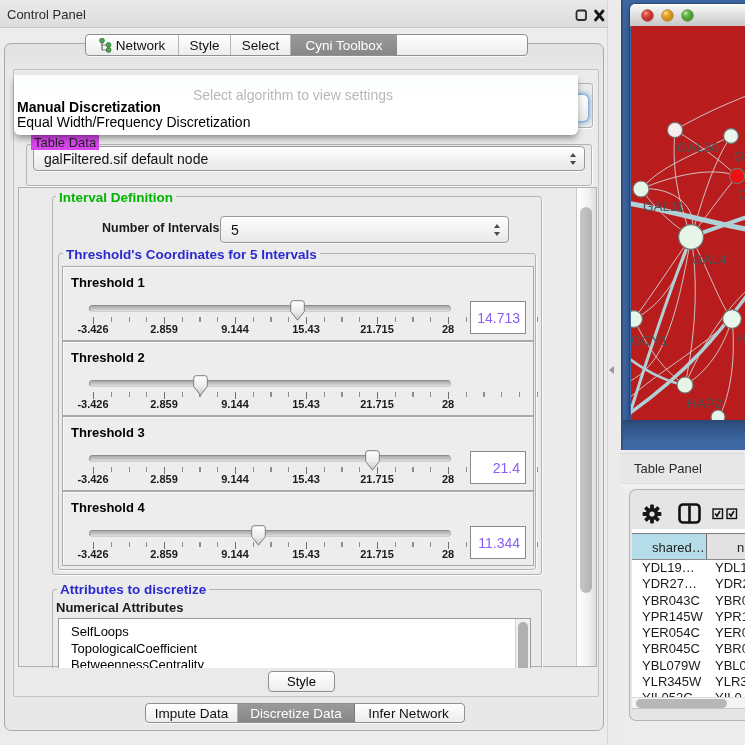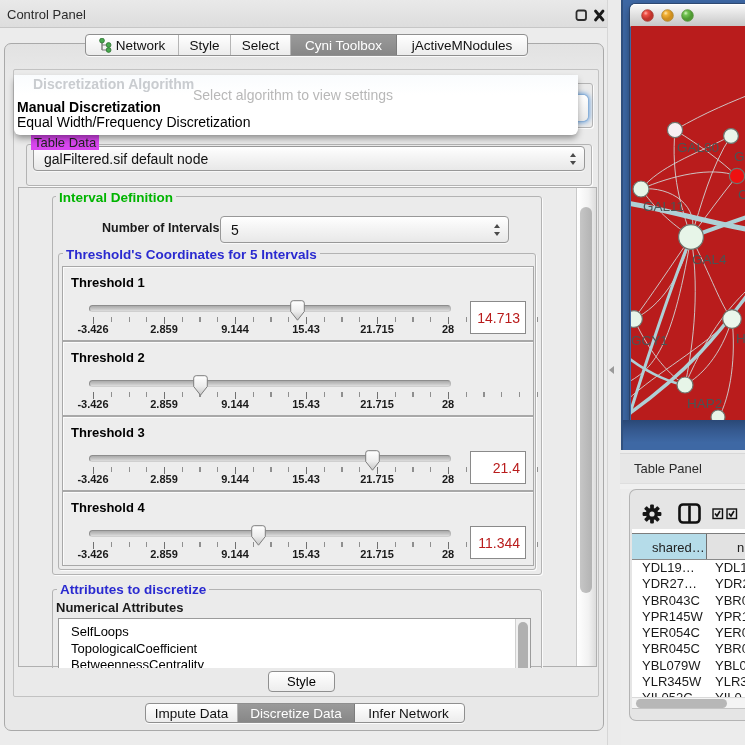--- a/index.html
+++ b/index.html
@@ -8,21 +8,21 @@
 .abs{position:absolute;}
 .etched{border:1px solid #b3b3b3;border-radius:3px;box-shadow:inset 0 0 0 0 #fff, 1px 1px 0 rgba(255,255,255,.8);}
 .lbl{position:absolute;font-size:13px;color:#1a1a1a;white-space:nowrap;}
 .combo{position:absolute;border:1px solid #989898;border-radius:4px;
   background:linear-gradient(#ffffff,#f4f4f4 45%,#e8e8e8);box-shadow:0 1px 1px rgba(255,255,255,.7);}
 .combo .ctext{position:absolute;left:10px;top:50%;transform:translateY(-50%);font-size:14px;color:#111;}
 .spin{position:absolute;right:7px;top:50%;transform:translateY(-50%);width:7px;height:12px;}
 .spin:before{content:"";position:absolute;left:0;top:0;border-left:3.5px solid transparent;border-right:3.5px solid transparent;border-bottom:4.5px solid #4a4a4a;}
 .spin:after{content:"";position:absolute;left:0;bottom:0;border-left:3.5px solid transparent;border-right:3.5px solid transparent;border-top:4.5px solid #4a4a4a;}
 .vbox{position:absolute;background:#fff;border:1px solid #8a8a8a;}
-.vbox span{position:absolute;right:5px;top:50%;transform:translateY(-50%);font-size:14px;color:#b91c1c;}
+.vbox span{position:absolute;right:5px;top:50%;transform:translateY(-50%);font-size:14px;color:#8b5cf6;}
 .tick-minor{position:absolute;height:4.5px;width:446px;
   background:repeating-linear-gradient(90deg,#8f8f8f 0,#8f8f8f 1px,transparent 1px,transparent 17.75px);}
 .tmaj{position:absolute;width:1px;height:6.5px;background:#707070;}
 .tlab{position:absolute;font-size:11px;font-weight:bold;color:#1a1a1a;transform:translateX(-50%);white-space:nowrap;}
 .thpanel{position:absolute;left:62px;width:470px;height:73px;background:#ededed;
   border:1px solid #a8a8a8;box-shadow:inset 1px 1px 0 #fbfbfb;}
 .track{position:absolute;left:26px;width:360px;height:5px;border-radius:3.5px;
   border:1px solid #8d8d8d;border-bottom-color:#cfcfcf;border-right-color:#b5b5b5;
   background:linear-gradient(#aaaaaa,#c6c6c6 60%,#dedede);}
 .thumb{position:absolute;width:15px;height:21px;}
@@ -52,21 +52,20 @@
       <line x1="3" y1="7" x2="9" y2="7" stroke="#7a7a7a" stroke-width="1.2"></line>
       <line x1="3" y1="12" x2="9" y2="12" stroke="#7a7a7a" stroke-width="1.2"></line>
       <circle cx="3" cy="2.6" r="2.4" fill="#49a94e" stroke="#2c7031" stroke-width="0.8"></circle>
       <circle cx="9.6" cy="7" r="2.4" fill="#49a94e" stroke="#2c7031" stroke-width="0.8"></circle>
       <circle cx="9.6" cy="12" r="2.4" fill="#49a94e" stroke="#2c7031" stroke-width="0.8"></circle>
     </svg>
     Network</div>
   <div class="s" style="width:52px;flex:none;">Style</div>
   <div class="s" style="width:60px;flex:none;">Select</div>
   <div class="s sel" style="width:106px;flex:none;">Cyni Toolbox</div>
-  <div class="s" style="width:130px;flex:none;">jActiveMNodules</div>
 </div>
 
 <div class="abs" style="left:4px;top:43px;width:598px;height:686px;border:1px solid #a9a9a9;border-radius:7px;
   background:linear-gradient(#e2e2e2,#e8e8e8 30px);"></div>
 
 <div class="abs" style="left:13px;top:69px;width:584px;height:626px;border:1px solid #c2c2c2;border-radius:2px;background:#eaeaea;"></div>
 
 <div class="abs etched" style="left:20px;top:83px;width:571px;height:43px;background:#eaeaea;"></div>
 <div class="abs" style="left:27px;top:95px;width:561px;height:26px;border-radius:5px;background:linear-gradient(#fff,#e9e9e9);
   box-shadow:0 0 0 1px #8ab0d8, 0 0 4px 2px rgba(86,148,217,.75);"></div>
@@ -233,21 +232,20 @@
 
 <div class="seg" style="left:145px;top:703px;width:318px;height:18px;">
   <div class="s" style="width:92px;">Impute Data</div>
   <div class="s sel" style="width:117px;">Discretize Data</div>
   <div class="s" style="width:107px;">Infer Network</div>
 </div>
 
 <div class="abs" style="left:14px;top:75px;width:564px;height:60px;background:#fff;z-index:5;
   border-radius:0 0 6px 6px;box-shadow:0 4px 7px -1px rgba(0,0,0,.42);">
   <div style="position:absolute;left:0;top:0;width:100%;height:20px;background:linear-gradient(rgba(244,248,252,.5),rgba(255,255,255,0));"></div>
-  <div style="position:absolute;left:19px;top:1px;font-size:14px;font-weight:bold;color:#c9ccd0;">Discretization Algorithm</div>
   <div style="position:absolute;left:179px;top:12px;font-size:14px;color:#b8b8b8;">Select algorithm to view settings</div>
   <div style="position:absolute;left:3px;top:24px;font-size:14px;font-weight:bold;color:#000;">Manual Discretization</div>
   <div style="position:absolute;left:3px;top:39px;font-size:14px;color:#000;">Equal Width/Frequency Discretization</div>
 </div>
 
 <div class="abs" style="left:607px;top:0;width:14px;height:745px;background:#ebebeb;border-left:1px solid #d6d6d6;box-sizing:border-box;"></div>
 <div class="abs" style="left:609px;top:366px;width:0;height:0;border-top:4px solid transparent;border-bottom:4px solid transparent;border-right:5px solid #9a9a9a;"></div>
 
 <div class="abs" style="left:621px;top:0;width:124px;height:450px;background:#3e68a4;border-left:2px solid #31517f;"></div>
 

